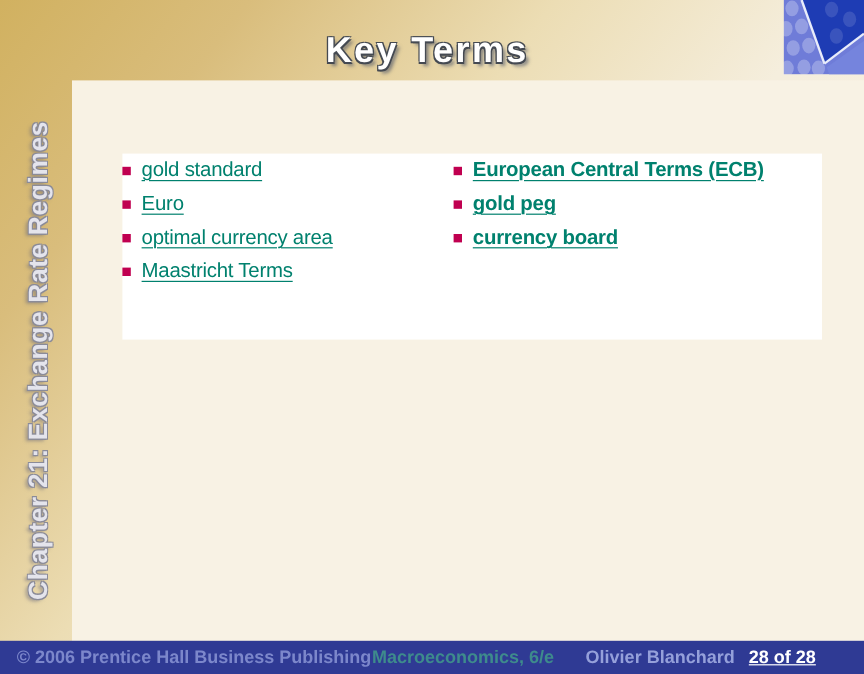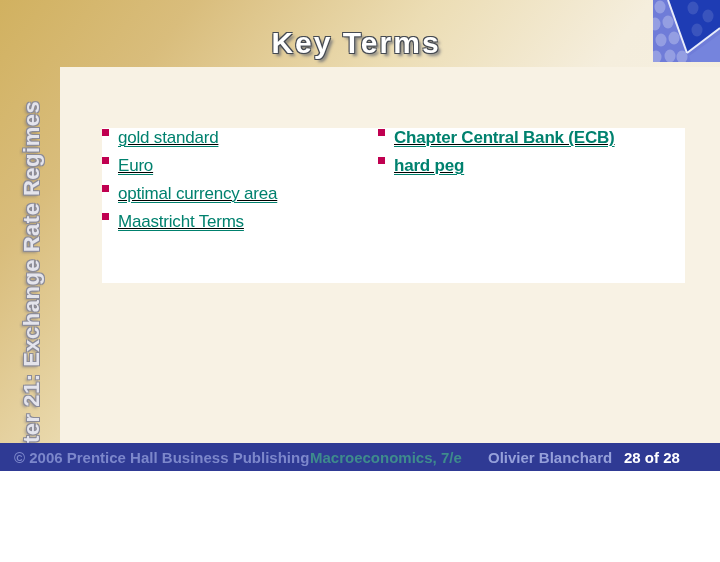--- a/index.html
+++ b/index.html
@@ -4,21 +4,21 @@
 <style>
   :root{
     --term-text:#00816E; --bullet:#C00050; --footer-bg:#2F3A94;
     --footer-copyright:#7C87CB; --footer-book:#3E8B8C; --footer-author:#95A0DA;
     --footer-page:#FFFFFF; --gold:#D1B160; --cream:#F8F2E4;
     --corner-base:#6F7CD8; --corner-dark:#1E3CB4; --corner-mid:#7584DD;
   }
   html,body{margin:0;padding:0;}
   body{font-family:"Liberation Sans","DejaVu Sans",sans-serif;}
   .slide{
-    position:relative; width:720px; height:471px; overflow:hidden;
+    position:relative; width:720px; height:562px; overflow:hidden;
     background:linear-gradient(128deg,#D1B160 0%,#D9BD7C 18%,#ECDDB4 40%,#F5EEDD 60%,#F7F1E3 100%);
   }
   .corner-art{position:absolute; top:0; left:653px; width:67px; height:62px;}
   .title{
     position:absolute; top:26px; left:0; width:712px; margin:0;
     text-align:center; font-size:30px; font-weight:bold; letter-spacing:2px;
     color:#fff;
     text-shadow:-1px -1px 0 #454A52,1px -1px 0 #454A52,-1px 1px 0 #454A52,
                 1px 1px 0 #454A52,3px 3px 3px rgba(90,95,110,.7);
   }
@@ -35,42 +35,42 @@
     text-shadow:-1px -1px 0 #8B8B98,1px -1px 0 #8B8B98,-1px 1px 0 #8B8B98,
                 1px 1px 0 #8B8B98,-2px -2px 3px rgba(100,100,120,.55);
     white-space:nowrap;
   }
   .terms-box{
     position:absolute; left:102px; top:128px; width:583px; height:155px;
     background:#fff; display:flex;
   }
   ul.terms-list{list-style:none; margin:0; padding:0;}
   ul.terms-list li{
-    display:flex; align-items:flex-start; gap:9px; height:28px;text-decoration:underline;
+    display:flex; align-items:center; gap:9px; height:28px;
   }
   .col-left{width:276px; padding:5px 0 0 16px; box-sizing:border-box;}
   .col-right{flex:1; padding:1px 0 0 0;}
   .bullet{
     width:7px; height:7px; background:var(--bullet); flex:0 0 auto; margin-top:1px;
   }
   .term-link{
     color:var(--term-text); font-size:17px;
     text-decoration:underline; text-decoration-thickness:1px; text-underline-offset:3px;
     white-space:nowrap; letter-spacing:-0.2px;
   }
   .col-right .term-link{font-weight:bold;}
   .footer{
     position:absolute; left:0; bottom:0; width:720px; height:28px;
     background:var(--footer-bg); font-weight:bold; font-size:15px;
   }
   .footer span{position:absolute; top:50%; transform:translateY(-50%); white-space:nowrap;}
   .f-copy{left:14px; color:var(--footer-copyright);}
   .f-book{left:310px; color:var(--footer-book);}
   .f-author{left:488px; color:var(--footer-author);}
-  .f-page{left:624px; color:var(--footer-page);}
+  .f-page{left:624px; color:var(--footer-page);text-decoration:underline;}
 </style>
 </head>
 <body>
 
 <div class="slide">
 
   <svg class="corner-art" viewBox="0 0 67 62" xmlns="http://www.w3.org/2000/svg">
     <rect width="67" height="62" style="fill:var(--corner-base)"></rect>
     <g fill="#FFFFFF" opacity="0.26">
       <ellipse cx="7" cy="7" rx="5.5" ry="6.5"></ellipse>
@@ -121,32 +121,36 @@
 
         <li>
           <span class="bullet"></span>
           <span class="term-link">Maastricht Terms</span>
         </li>
       </ul>
     <ul class="terms-list col-right">
 
         <li>
           <span class="bullet"></span>
-          <span class="term-link">Chapter Central Bank (ECB)</span>
+          <span class="term-link">European Central Terms (ECB)</span>
         </li>
 
         <li>
           <span class="bullet"></span>
-          <span class="term-link">hard peg</span>
+          <span class="term-link">gold peg</span>
         </li>
 
 
+        <li>
+          <span class="bullet"></span>
+          <span class="term-link">currency board</span>
+        </li>
       </ul>
   </div>
 
   <div class="footer">
     <span class="f-copy">© 2006 Prentice Hall Business Publishing</span>
-    <span class="f-book">Macroeconomics, 7/e</span>
+    <span class="f-book">Macroeconomics, 6/e</span>
     <span class="f-author">Olivier Blanchard</span>
     <span class="f-page">28 of 28</span>
   </div>
 
 </div>
 
 </body></html>

